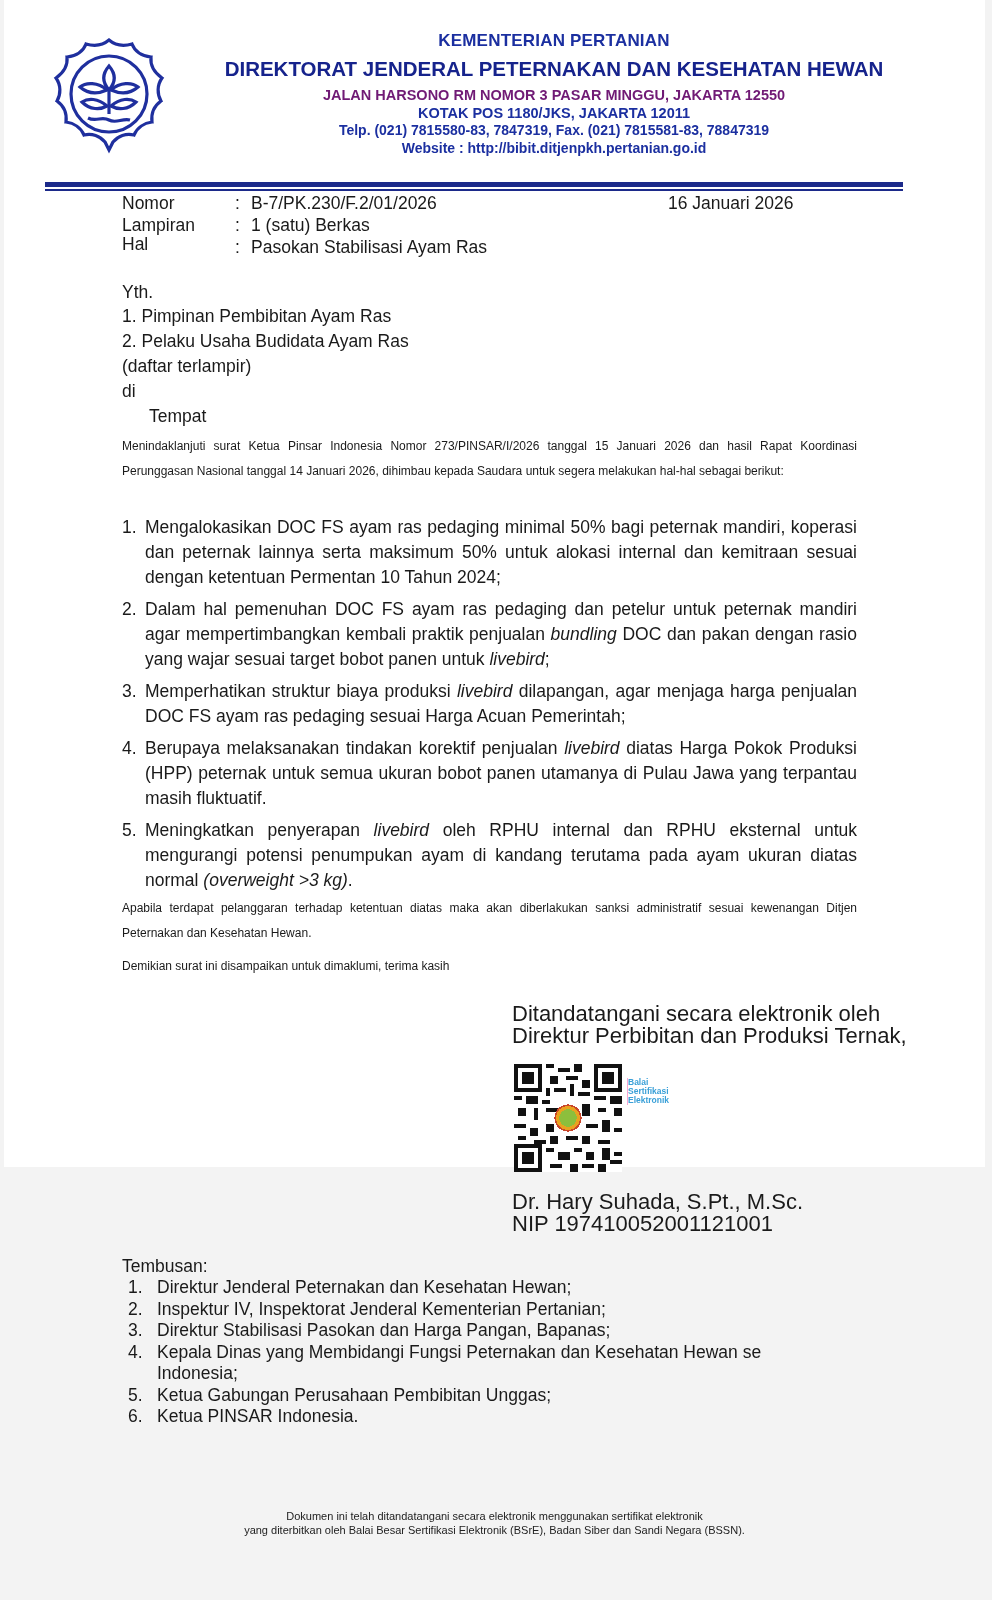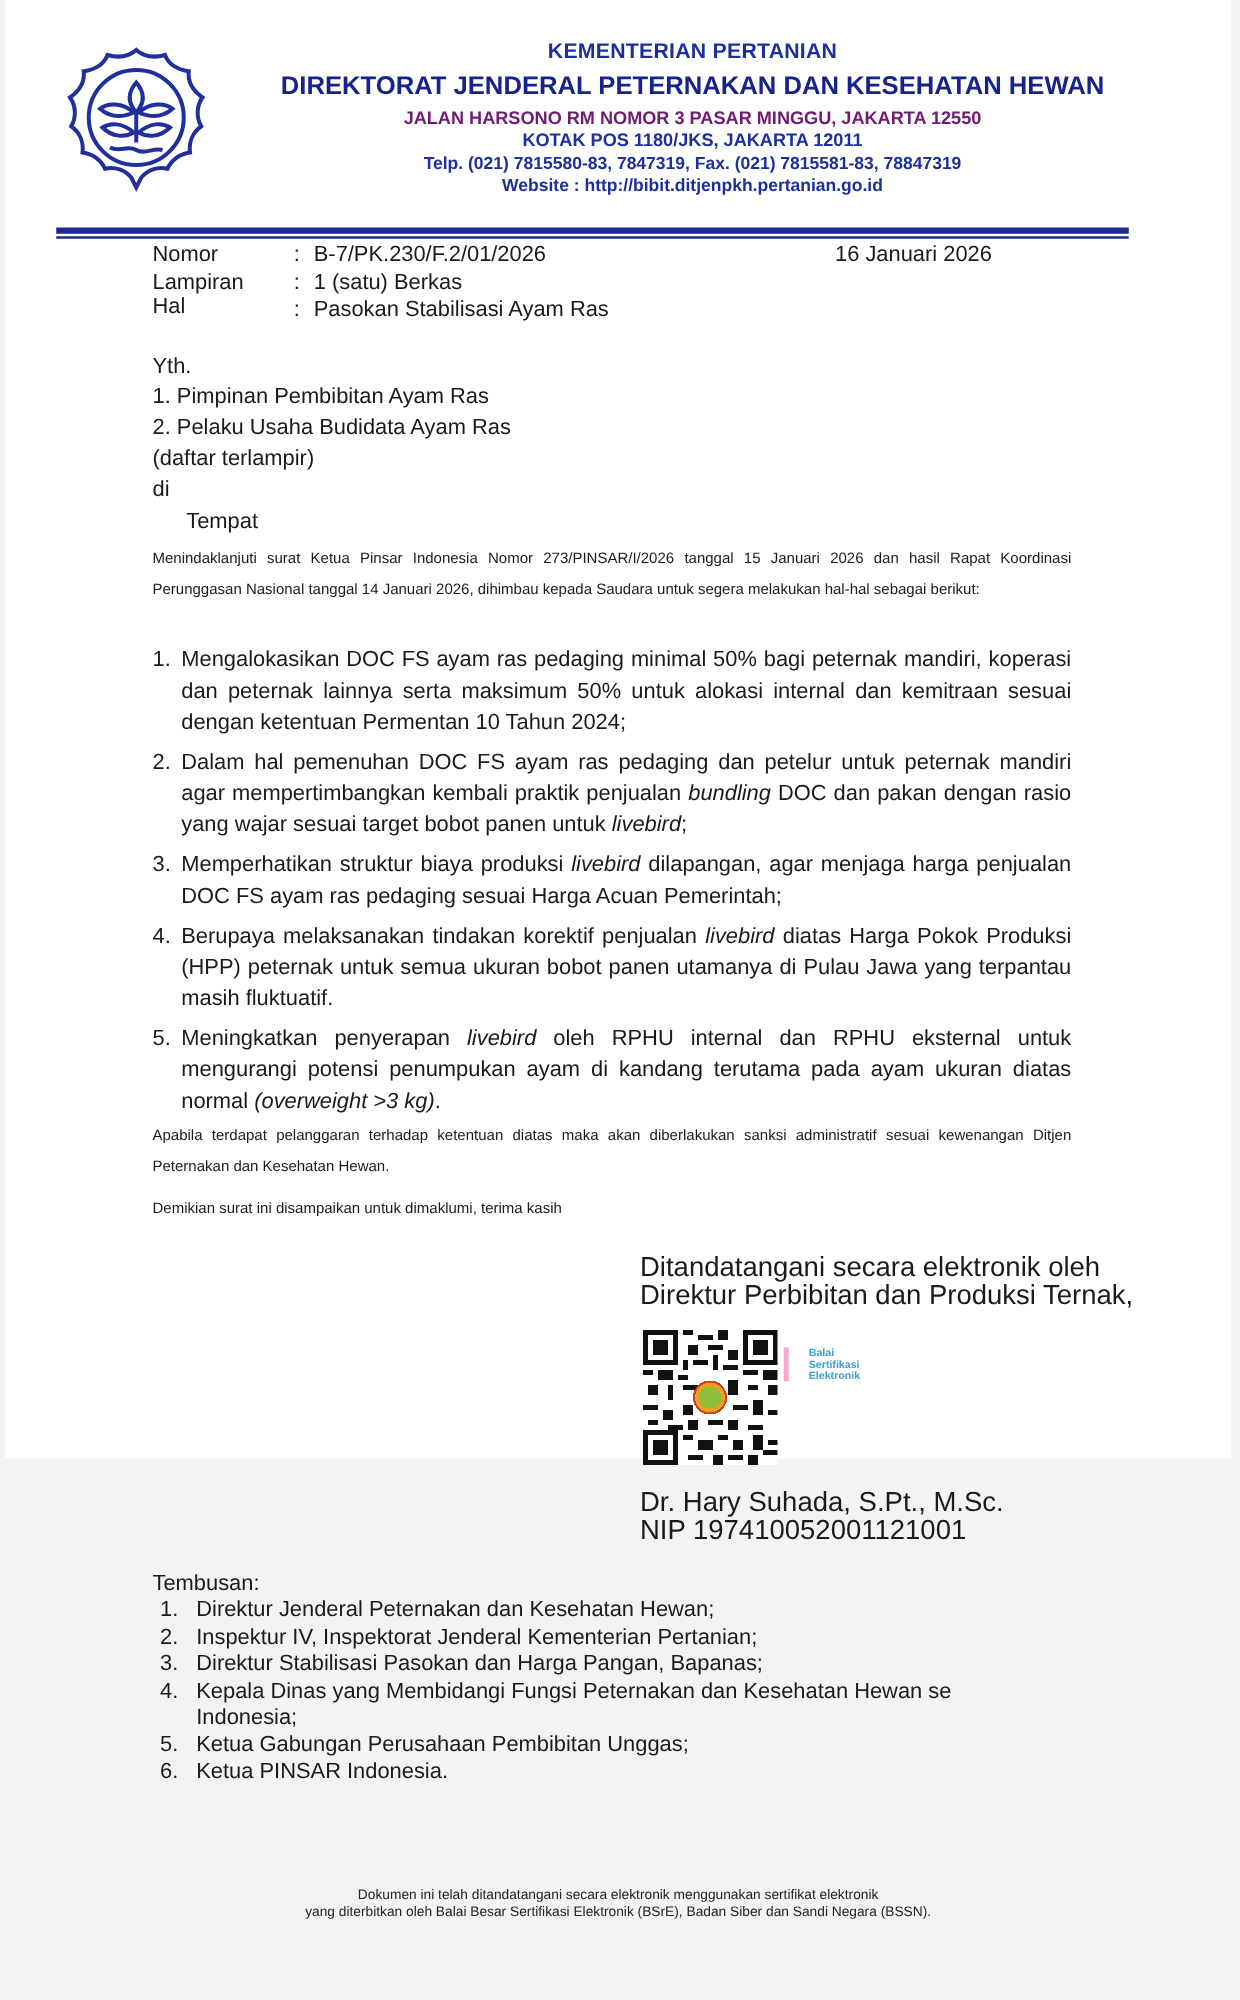--- a/index.html
+++ b/index.html
@@ -34,21 +34,21 @@
     .body-text { position: absolute; left: 118px; width: 735px; font-size: 12px; line-height: 25px; text-align: justify; }
     .para { margin: 0; }
     .list { position: absolute; left: 118px; width: 735px; font-size: 17.5px; line-height: 25px; }
     .li { display: flex; text-align: justify; margin-bottom: 7px; }
     .li .num { width: 23px; flex: none; }
     .li .content { flex: 1; text-align: justify; }
     i { font-style: italic; }
 
     .sig { position: absolute; left: 508px; font-size: 22px; line-height: 21px; white-space: nowrap; }
     .qr { position: absolute; left: 510px; top: 1064px; width: 108px; height: 108px; }
-    .bsre { position: absolute; left: 623px; top: 1078px; width: 70px; border-left: 4px solid #f9a8d4; padding-left: 16px; font-size: 8.5px; line-height: 9px; font-weight: bold; color: #3aa0d8; }
+    .bsre { position: absolute; left: 623px; top: 1078px; width: 70px; border-left: 1px solid #f9a8d4; padding-left: 0; font-size: 8.5px; line-height: 9px; font-weight: bold; color: #3aa0d8; }
 
     .cc-title { position: absolute; left: 118px; top: 1256px; font-size: 17.5px; }
     .cc-list { position: absolute; left: 124px; top: 1277px; width: 700px; font-size: 17.5px; line-height: 21.5px; }
     .cc-item { display: flex; }
     .cc-item .num { width: 29px; flex: none; }
 
     .footer { position: absolute; left: 0; top: 1509px; width: 981px; text-align: center; font-size: 11px; line-height: 14px; color: #222; }
   </style>
 </head>
 <body>

